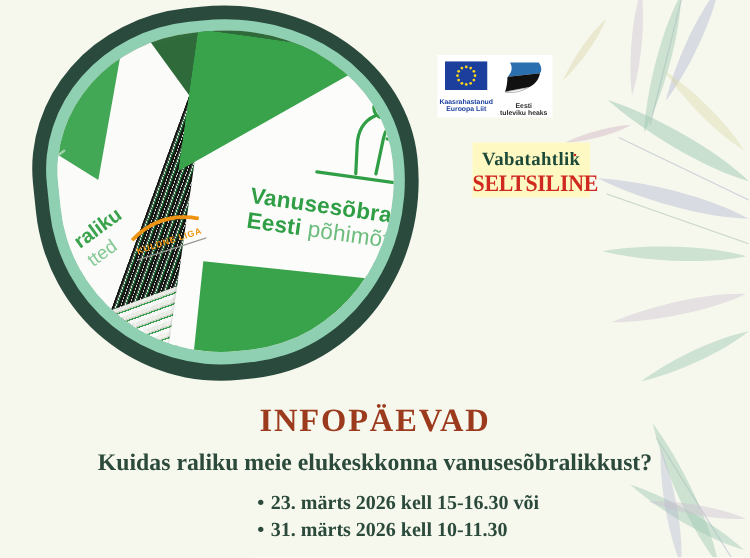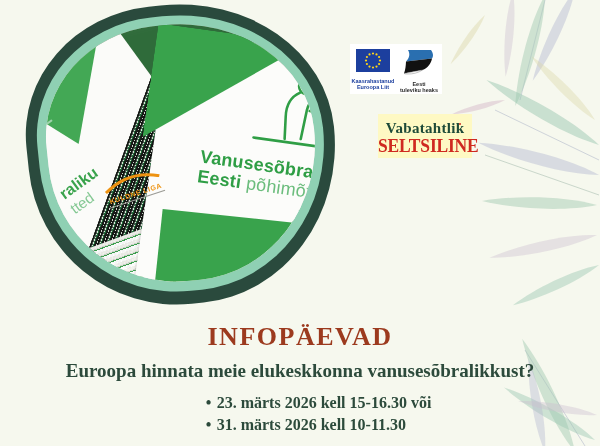--- a/index.html
+++ b/index.html
@@ -276,21 +276,21 @@
 
   <div class="selts-card">
     <div class="selts-line1">
       <span>Vabatahtlik</span>
       <span class="red-dot"></span>
     </div>
     <div class="selts-line2">SELTSILINE</div>
   </div>
 
   <div class="title">INFOPÄEVAD</div>
-  <div class="subtitle">Euroopa hinnata meie elukeskkonna vanusesõbralikkust?</div>
+  <div class="subtitle">Kuidas raliku meie elukeskkonna vanusesõbralikkust?</div>
   <div class="events">
     <div class="events-inner">
       <div class="event-line"><span class="b">•</span><span>23. märts 2026 kell 15-16.30 või</span></div>
       <div class="event-line"><span class="b">•</span><span>31. märts 2026 kell 10-11.30</span></div>
     </div>
   </div>
 
 </div>
 
 </body></html>

